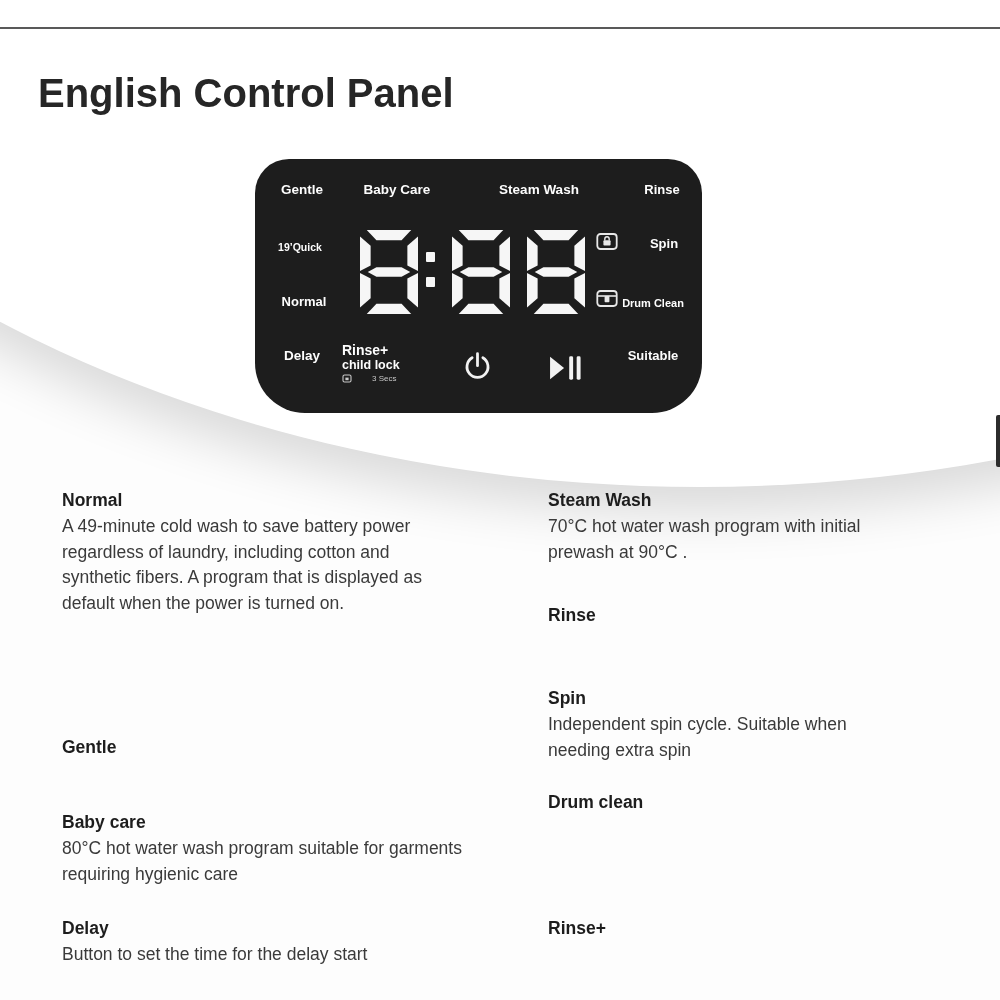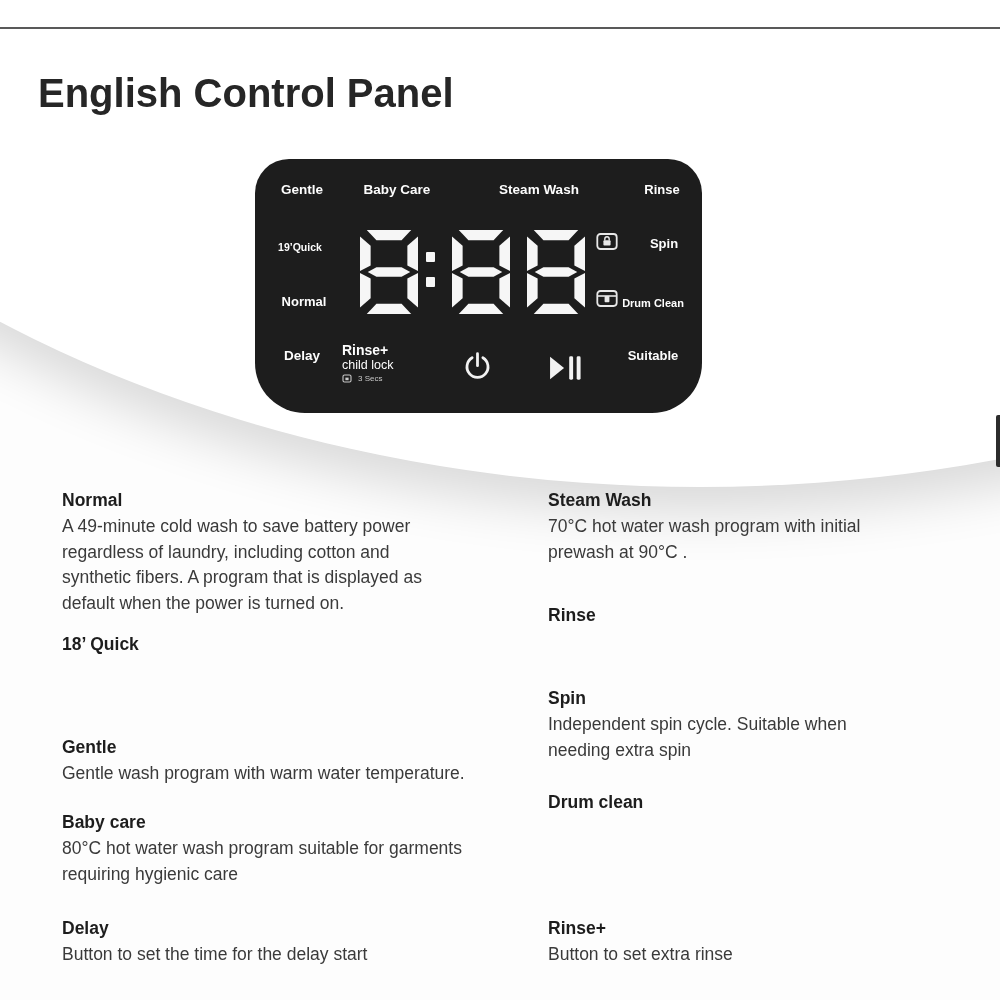--- a/index.html
+++ b/index.html
@@ -36,22 +36,22 @@
   .digit polygon{fill:#f6f6f6;}
   .d1{left:0;}.d2{left:92px;}.d3{left:167px;}
   .colon-dot{position:absolute;left:66px;width:9px;height:10px;background:#f6f6f6;border-radius:1px;}
   .cd1{top:22px;}.cd2{top:47px;}
 
   .ind{position:absolute;left:341px;width:22px;height:19px;}
   .ind1{top:73px;}.ind2{top:130px;}
 
   .rplus{position:absolute;left:87px;top:184px;color:#fdfdfd;}
   .rp1{display:block;font-weight:700;font-size:14px;line-height:15px;}
-  .rp2{display:block;font-weight:400;font-size:12.5px;line-height:14px;}
-  .rp3{display:flex;align-items:center;gap:6px;font-size:8px;color:#c9c9c9;margin-top:2px;line-height:9px;}
+  .rp2{display:block;font-weight:700;font-size:12.5px;line-height:14px;}
+  .rp3{display:flex;align-items:center;gap:20px;font-size:8px;color:#c9c9c9;margin-top:2px;line-height:9px;}
   .icon{position:absolute;}
   .icon.power{left:206px;top:192px;width:33px;height:33px;}
   .icon.play{left:292px;top:195px;width:36px;height:28px;}
 
   
   .sec{position:absolute;color:#3a3a3a;z-index:2;}
   .sec-title{font-weight:700;font-size:17.5px;color:#1d1d1d;line-height:24px;margin-bottom:2px;}
   .sec-body{font-size:17.5px;line-height:25.5px;white-space:pre-line;}
 </style>
 </head>
@@ -151,25 +151,23 @@
   </div>
 
   <div class="sec" style="left:62px;top:461px;width:500px">
     <div class="sec-title">Normal</div>
     <div class="sec-body">A 49-minute cold wash to save battery power
 regardless of laundry, including cotton and
 synthetic fibers. A program that is displayed as
 default when the power is turned on.</div>
   </div>
   <div class="sec" style="left:62px;top:605px;width:500px">
-    <div class="sec-title">18’ Quick</div>
   </div>
   <div class="sec" style="left:62px;top:708px;width:500px">
     <div class="sec-title">Gentle</div>
-    <div class="sec-body">Gentle wash program with warm water temperature.</div>
   </div>
   <div class="sec" style="left:62px;top:783px;width:500px">
     <div class="sec-title">Baby care</div>
     <div class="sec-body">80°C hot water wash program suitable for garments
 requiring hygienic care</div>
   </div>
   <div class="sec" style="left:62px;top:889px;width:500px">
     <div class="sec-title">Delay</div>
     <div class="sec-body">Button to set the time for the delay start</div>
   </div>
@@ -185,15 +183,14 @@
   <div class="sec" style="left:548px;top:659px;width:430px">
     <div class="sec-title">Spin</div>
     <div class="sec-body">Independent spin cycle. Suitable when
 needing extra spin</div>
   </div>
   <div class="sec" style="left:548px;top:763px;width:430px">
     <div class="sec-title">Drum clean</div>
   </div>
   <div class="sec" style="left:548px;top:889px;width:430px">
     <div class="sec-title">Rinse+</div>
-    <div class="sec-body">Button to set extra rinse</div>
   </div>
 </div>
 
 </body></html>

